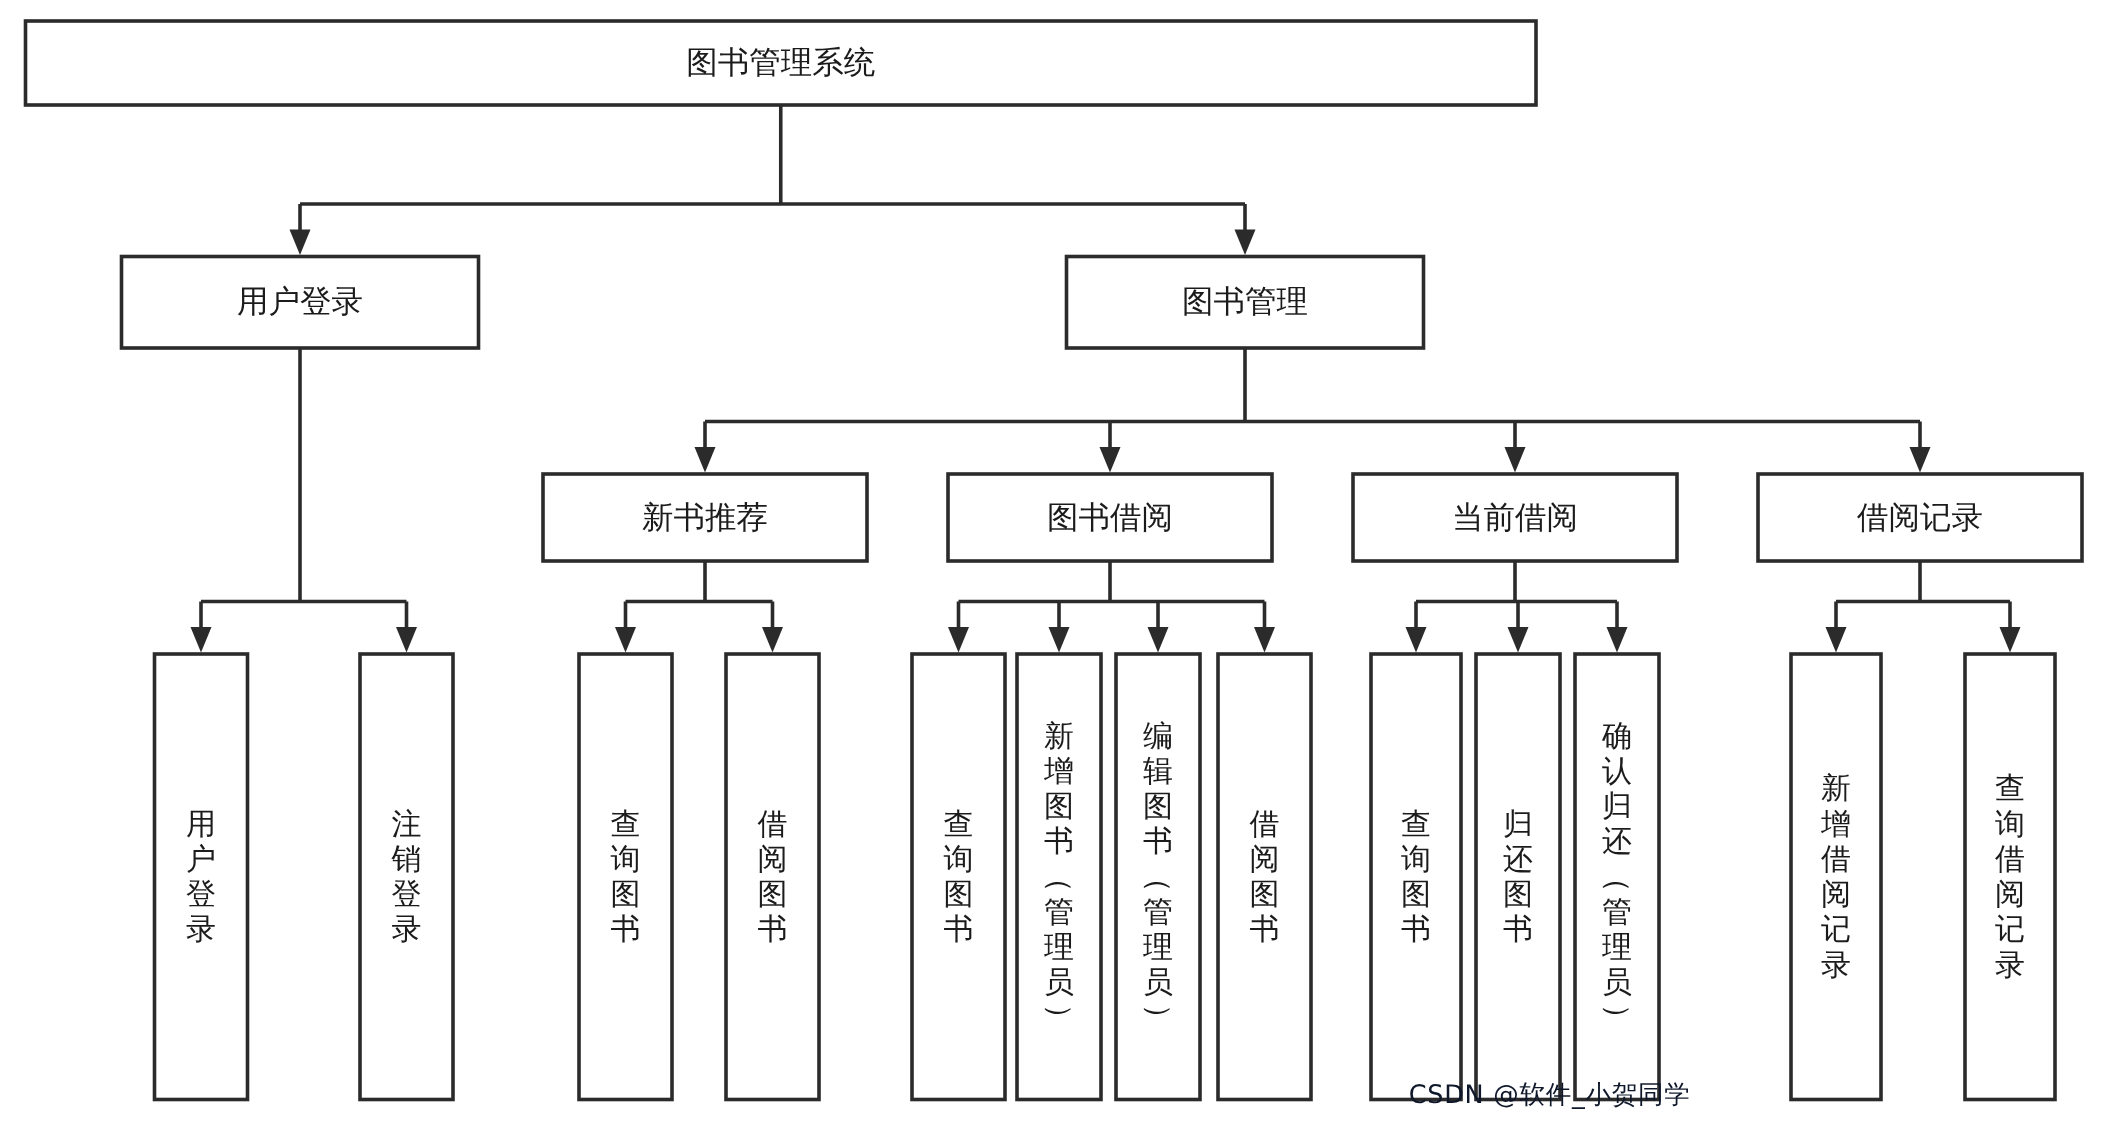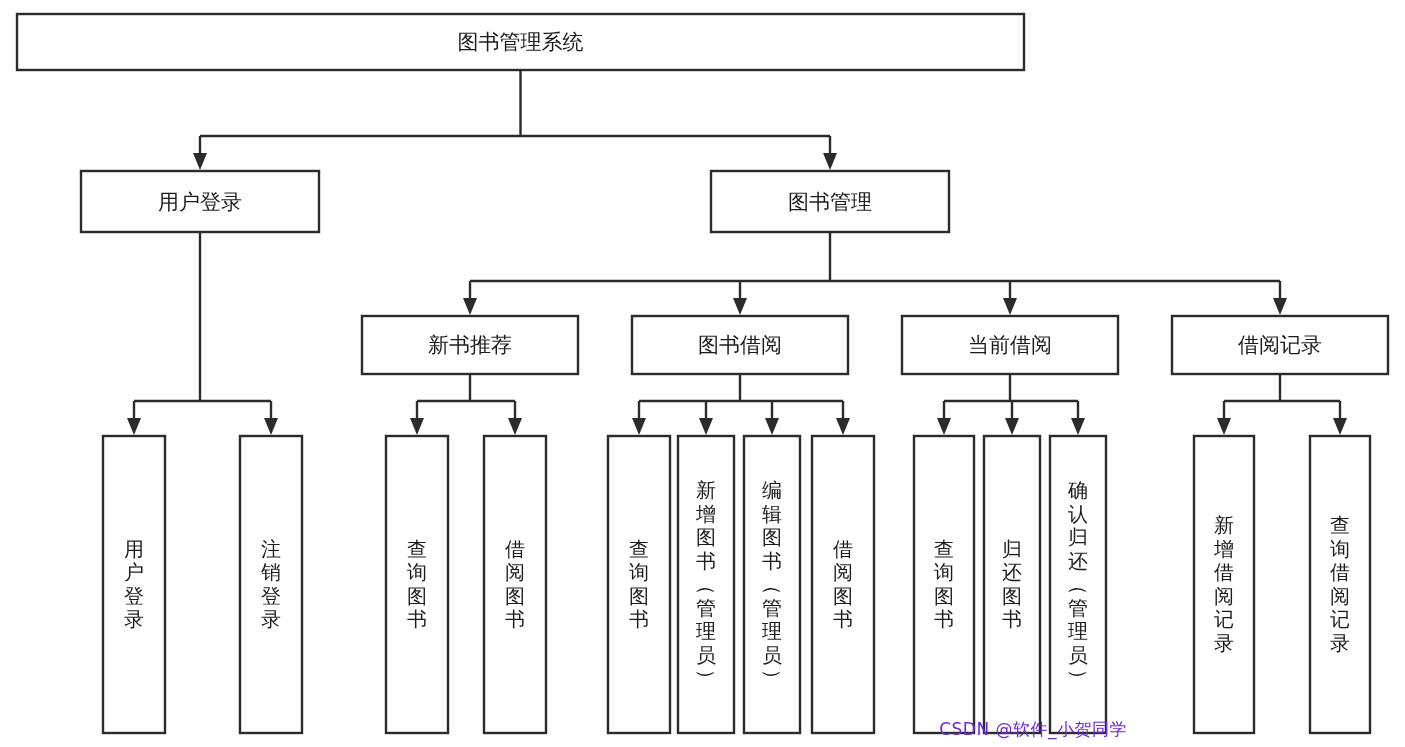--- a/index.html
+++ b/index.html
@@ -54,21 +54,21 @@
     font-size: 20px;
     fill: #1b1b1b;
     text-anchor: middle;
   }
   .watermark {
     position: absolute;
     right: 14px;
     bottom: 6px;
     font-family: "DejaVu Sans", "Liberation Sans", sans-serif;
     font-size: 17px;
-    color: #6d28d9;
+    color: #0f172a;
     white-space: nowrap;
     letter-spacing: 0.5px;
     pointer-events: none;
   }
 </style>
 </head>
 <body>
 
 <div id="diagram-root">
   <svg id="tree-svg" viewBox="0 0 1405 747" xmlns="http://www.w3.org/2000/svg">

